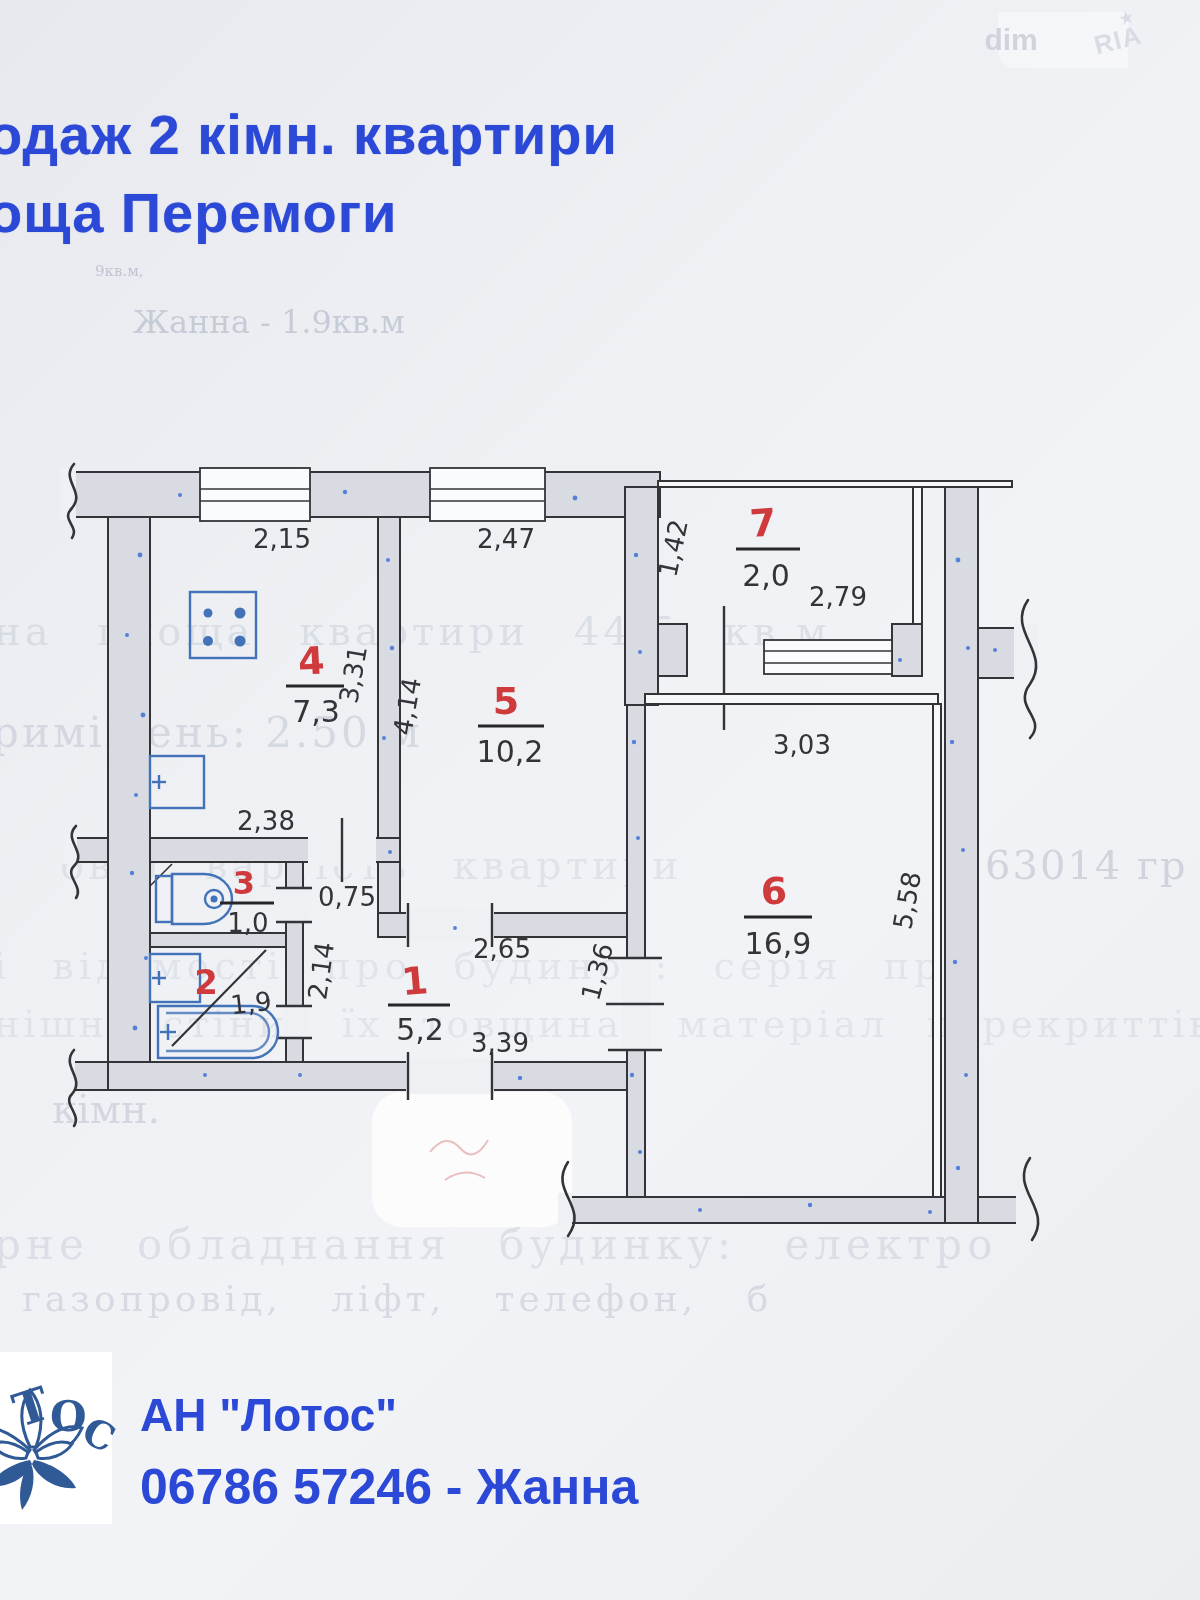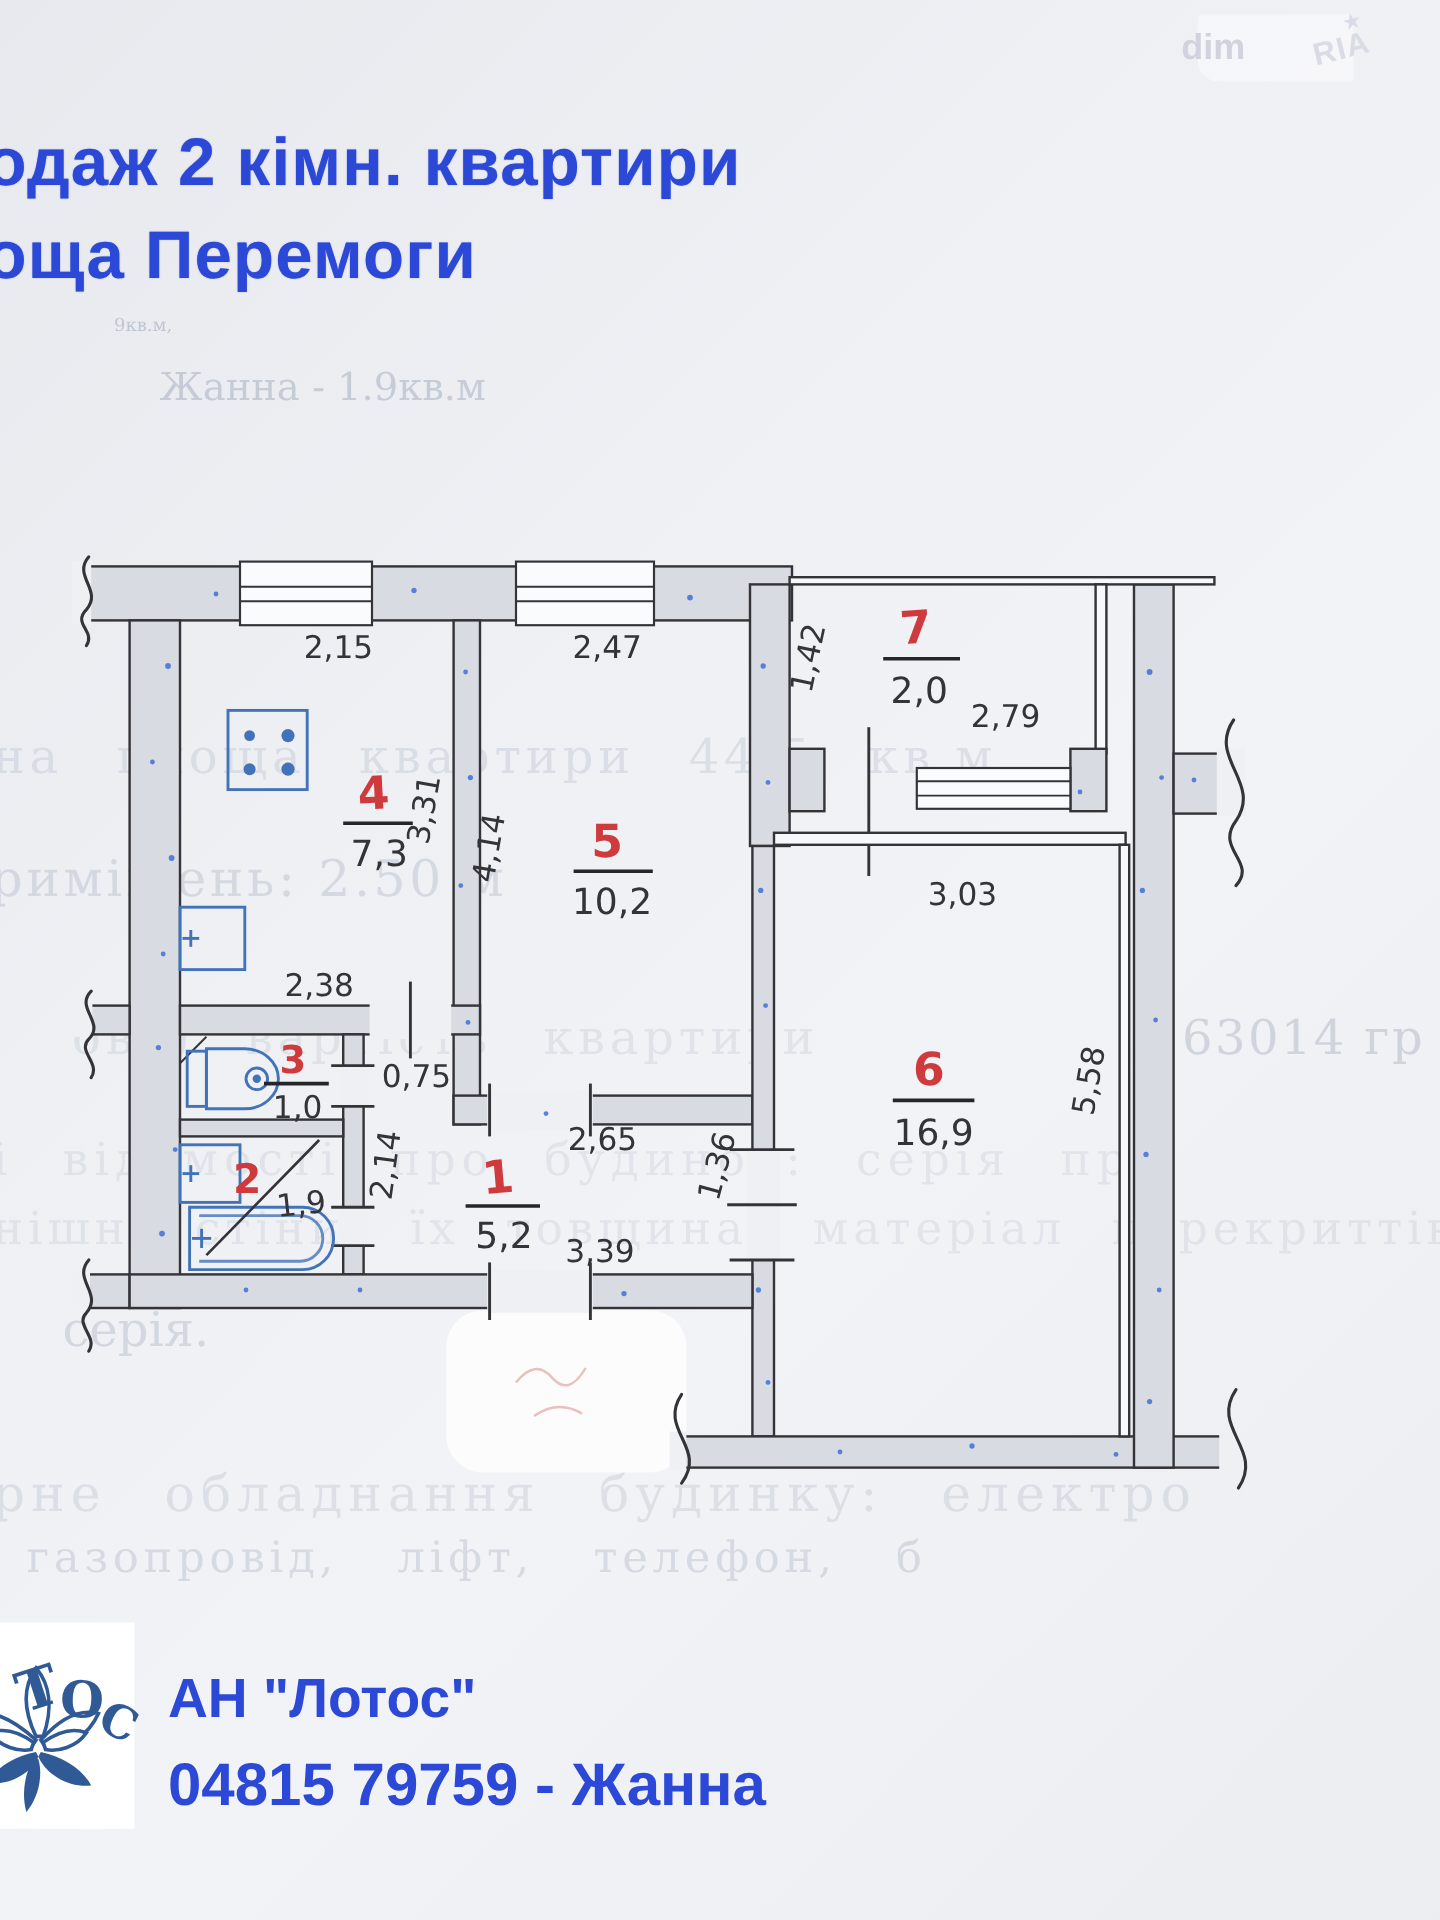--- a/index.html
+++ b/index.html
@@ -72,21 +72,21 @@
 </div>
 
 <div class="abs faded" style="left:95px;top:262px;font-size:15px;opacity:.45;">9кв.м,</div>
 <div class="abs faded" style="left:133px;top:303px;font-size:32px;opacity:.38;">Жанна - 1.9кв.м</div>
 <div class="abs faded" style="left:-6px;top:608px;font-size:40px;opacity:.20;word-spacing:28px;letter-spacing:4px;">на площа квартири      44,5 кв.м</div>
 <div class="abs faded" style="left:-8px;top:708px;font-size:42px;opacity:.25;letter-spacing:3px;">риміщень: 2.50 м</div>
 <div class="abs faded" style="left:60px;top:842px;font-size:40px;opacity:.16;word-spacing:26px;letter-spacing:4px;">ова) вартість квартири</div>
 <div class="abs faded" style="left:985px;top:842px;font-size:40px;opacity:.32;letter-spacing:2px;">63014 гр</div>
 <div class="abs faded" style="left:-6px;top:944px;font-size:38px;opacity:.15;word-spacing:24px;letter-spacing:5px;">і відомості про будинок: серія про</div>
 <div class="abs faded" style="left:-6px;top:1002px;font-size:38px;opacity:.15;word-spacing:22px;letter-spacing:4px;">нішні стіни, їх товщина, матеріал перекриттів</div>
-<div class="abs faded" style="left:52px;top:1086px;font-size:40px;opacity:.28;">серія.</div>
+<div class="abs faded" style="left:52px;top:1086px;font-size:40px;opacity:.28;">кімн.</div>
 <div class="abs faded" style="left:-6px;top:1220px;font-size:42px;opacity:.20;word-spacing:30px;letter-spacing:5px;">рне обладнання будинку: електро</div>
 <div class="abs faded" style="left:22px;top:1278px;font-size:36px;opacity:.26;word-spacing:34px;letter-spacing:4px;">газопровід, ліфт, телефон, б</div>
 
 <svg class="abs" style="left:0;top:0;" width="1200" height="1600" viewBox="0 0 1200 1600">
 
   <rect x="372" y="1092" width="200" height="135" rx="30" fill="#fdfdfe" opacity=".9"></rect>
   <path class="scribble" d="M430,1152 q16,-20 30,-4 t28,-8 M445,1180 q20,-14 40,-2"></path>
 
   <g>
 
@@ -299,13 +299,13 @@
       <path d="M30,108 C10,112 -4,122 -10,134 C8,136 26,126 32,112 Z"></path>
       <path d="M34,108 C54,112 70,124 76,136 C56,138 38,126 32,112 Z"></path>
       <path d="M28,112 C20,128 18,144 22,158 C32,146 36,128 32,114 Z"></path>
     </g>
   </svg>
   <span class="logo-letter" style="left:14px;top:28px;font-size:46px;transform:rotate(-18deg);">Т</span>
   <span class="logo-letter" style="left:50px;top:40px;font-size:42px;transform:rotate(2deg);">О</span>
   <span class="logo-letter" style="left:84px;top:60px;font-size:38px;transform:rotate(26deg);">С</span>
 </div>
 <div class="abs agency">АН "Лотос"</div>
-<div class="abs phone">04815 79759 - Жанна</div>
+<div class="abs phone">06786 57246 - Жанна</div>
 
 </body></html>

